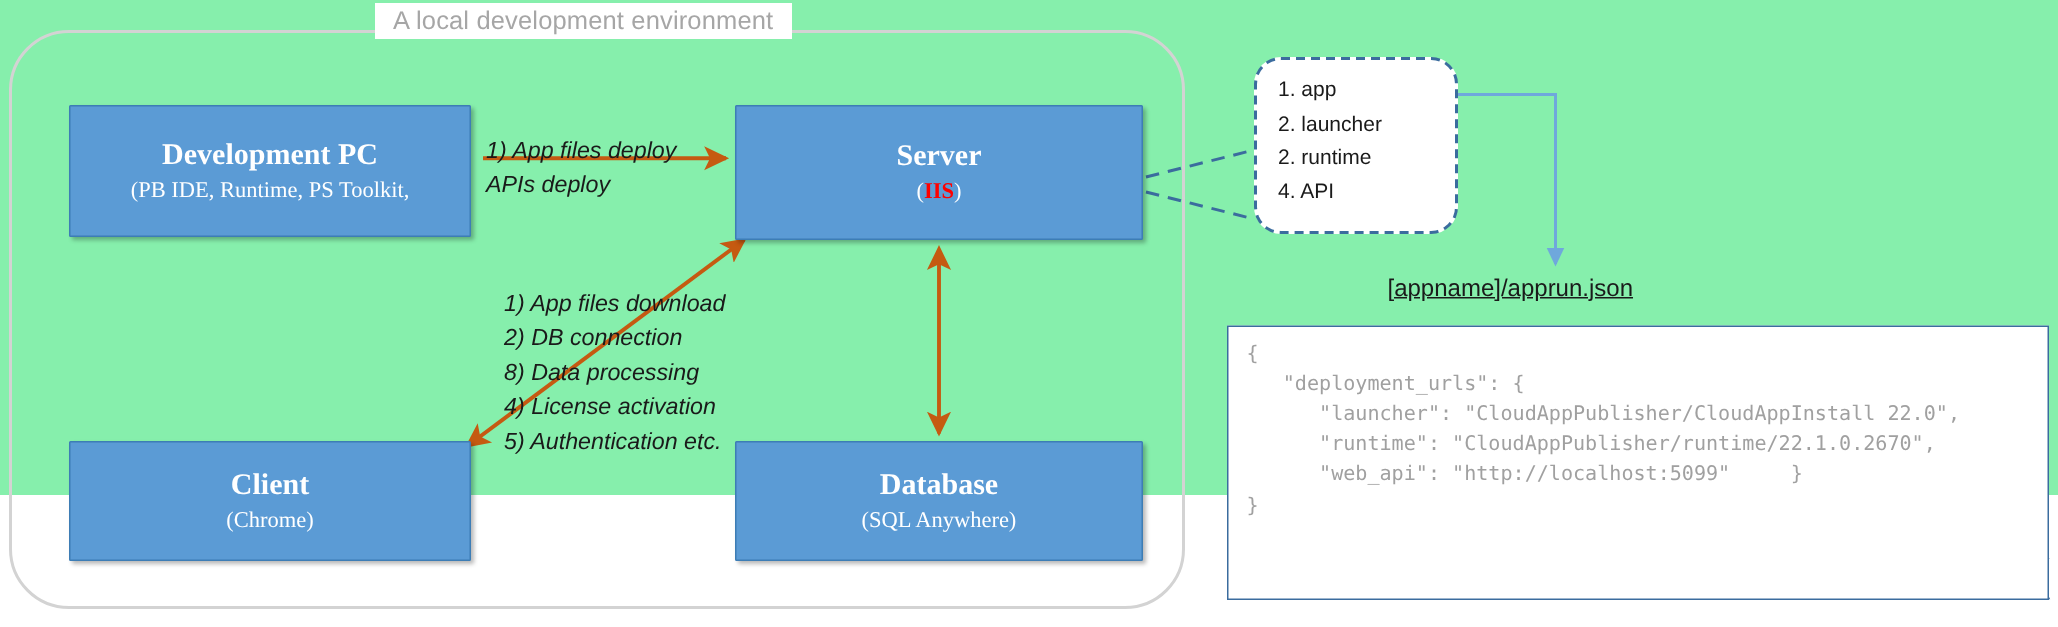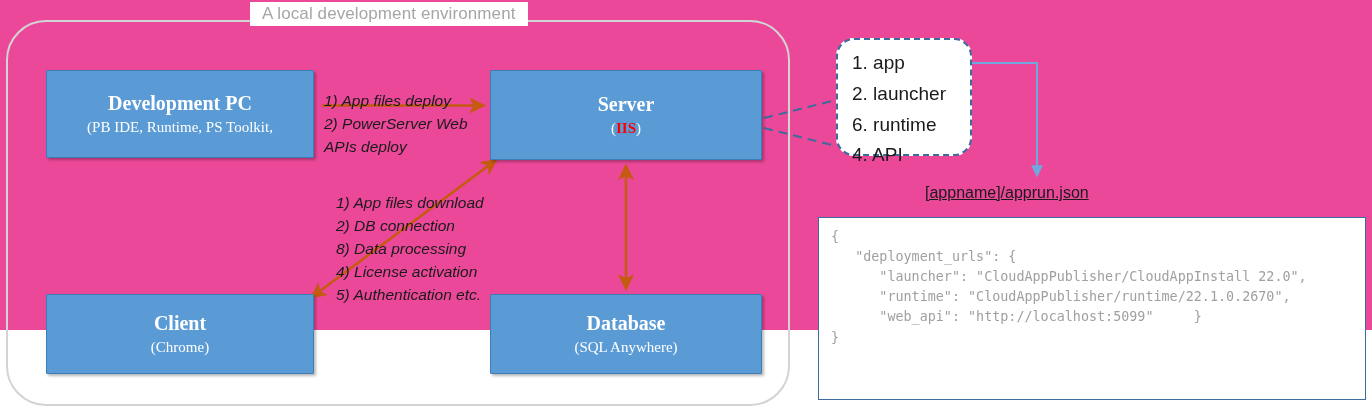--- a/index.html
+++ b/index.html
@@ -11,21 +11,21 @@
     font-family: "Liberation Sans", sans-serif;
     width: 1372px;
     height: 418px;
     overflow: hidden;
     position: relative;
   }
   #stage {
     position: relative;
     width: 1372px;
     height: 330px;
-    background: #ec4899;
+    background: #86efac;
   }
 
   
   .env-container {
     position: absolute;
     left: 6px;
     top: 20px;
     width: 784px;
     height: 386px;
     border: 2px solid #d3d3d3;
@@ -111,21 +111,21 @@
     top: 38px;
     width: 136px;
     height: 118px;
     border: 2px dashed #3b6c9e;
     border-radius: 18px;
     box-sizing: border-box;
     background: #ffffff;
     padding: 8px 0 0 14px;
   }
   .callout-item {
-    font-size: 19px;
+    font-size: 14px;
     color: #1a1a1a;
     line-height: 1.62;
     white-space: nowrap;
   }
 
   
   #apprun-caption {
     position: absolute;
     left: 925px;
     top: 184px;
@@ -207,36 +207,35 @@
     <div class="sub">(Chrome)</div>
   </div>
 
   <div class="node" id="node-db">
     <div class="title">Database</div>
     <div class="sub">(SQL Anywhere)</div>
   </div>
 
   <div class="label-block" id="label-deploy">
     <div>1) App files deploy</div>
-    <div>2) PowerServer Web</div>
     <div>APIs deploy</div>
   </div>
 
   <div class="label-block" id="label-runtime">
     <div>1) App files download</div>
     <div>2) DB connection</div>
     <div>8) Data processing</div>
     <div>4) License activation</div>
     <div>5) Authentication etc.</div>
   </div>
 
   <div class="callout">
     <div class="callout-item">1. app</div>
     <div class="callout-item">2. launcher</div>
-    <div class="callout-item">6. runtime</div>
+    <div class="callout-item">2. runtime</div>
     <div class="callout-item">4. API</div>
   </div>
 
   <div id="apprun-caption">[appname]/apprun.json</div>
 
   <div class="json-panel">
     <pre class="json-code">{
    "deployment_urls": {
       "launcher": "CloudAppPublisher/CloudAppInstall 22.0",
       "runtime": "CloudAppPublisher/runtime/22.1.0.2670",

